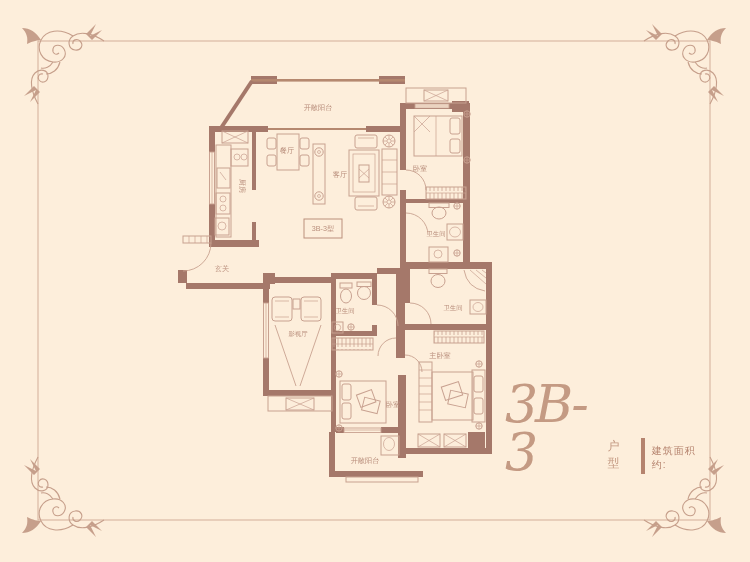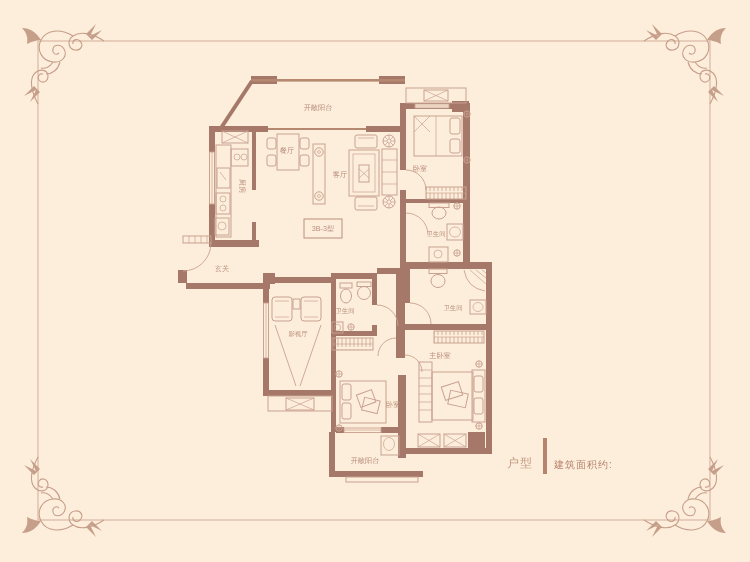--- a/index.html
+++ b/index.html
@@ -318,20 +318,21 @@
   <text x="436" y="236" class="lbls">卫生间</text>
   <text x="298" y="336" class="lbls">影视厅</text>
   <text x="345" y="313" class="lbls">卫生间</text>
   <text x="453" y="310" class="lbls">卫生间</text>
   <text x="440" y="358" class="lbl">主卧室</text>
   <text x="393" y="407" class="lbl">卧室</text>
   <text x="365" y="463" class="lbl">开敞阳台</text>
 </svg>
 
 <div class="title-block">
+  <span class="model">3B-3</span>
   <span class="model-suffix">户型</span>
   <div class="divider"></div>
   <div class="area-col">
     <div class="area-label">建筑面积约:</div>
   </div>
 </div>
 
 </div>
 
 </body></html>

